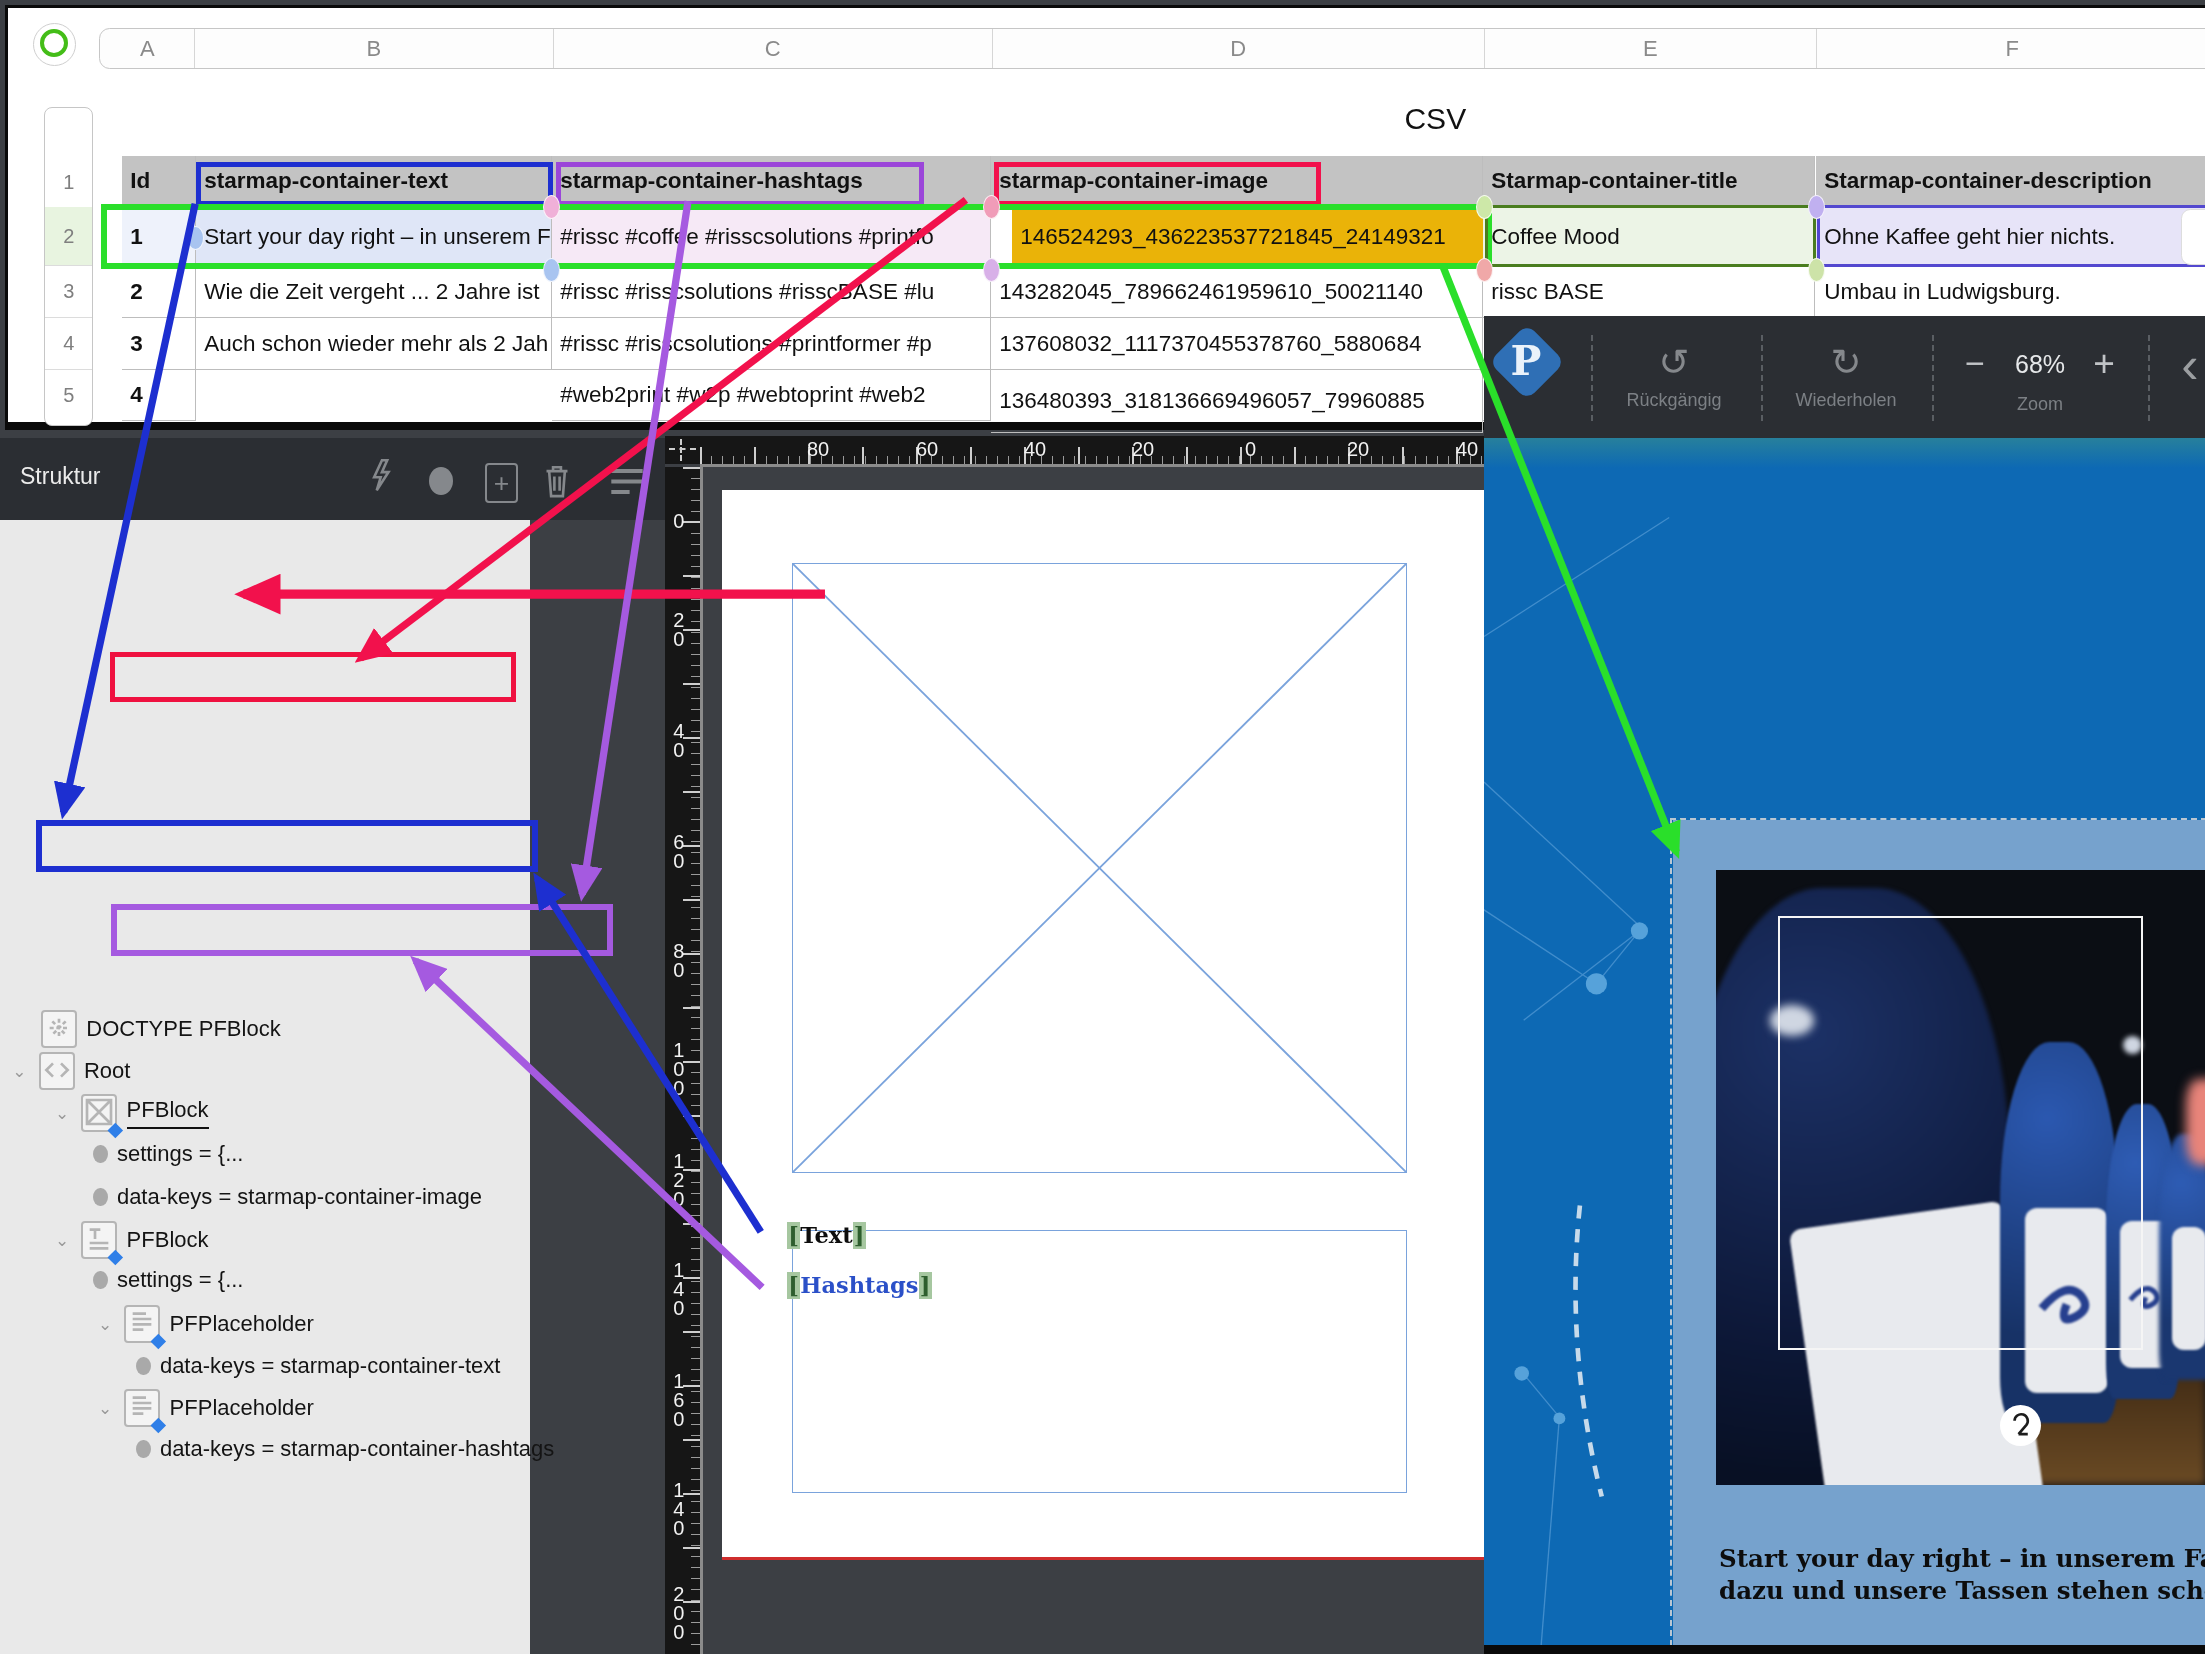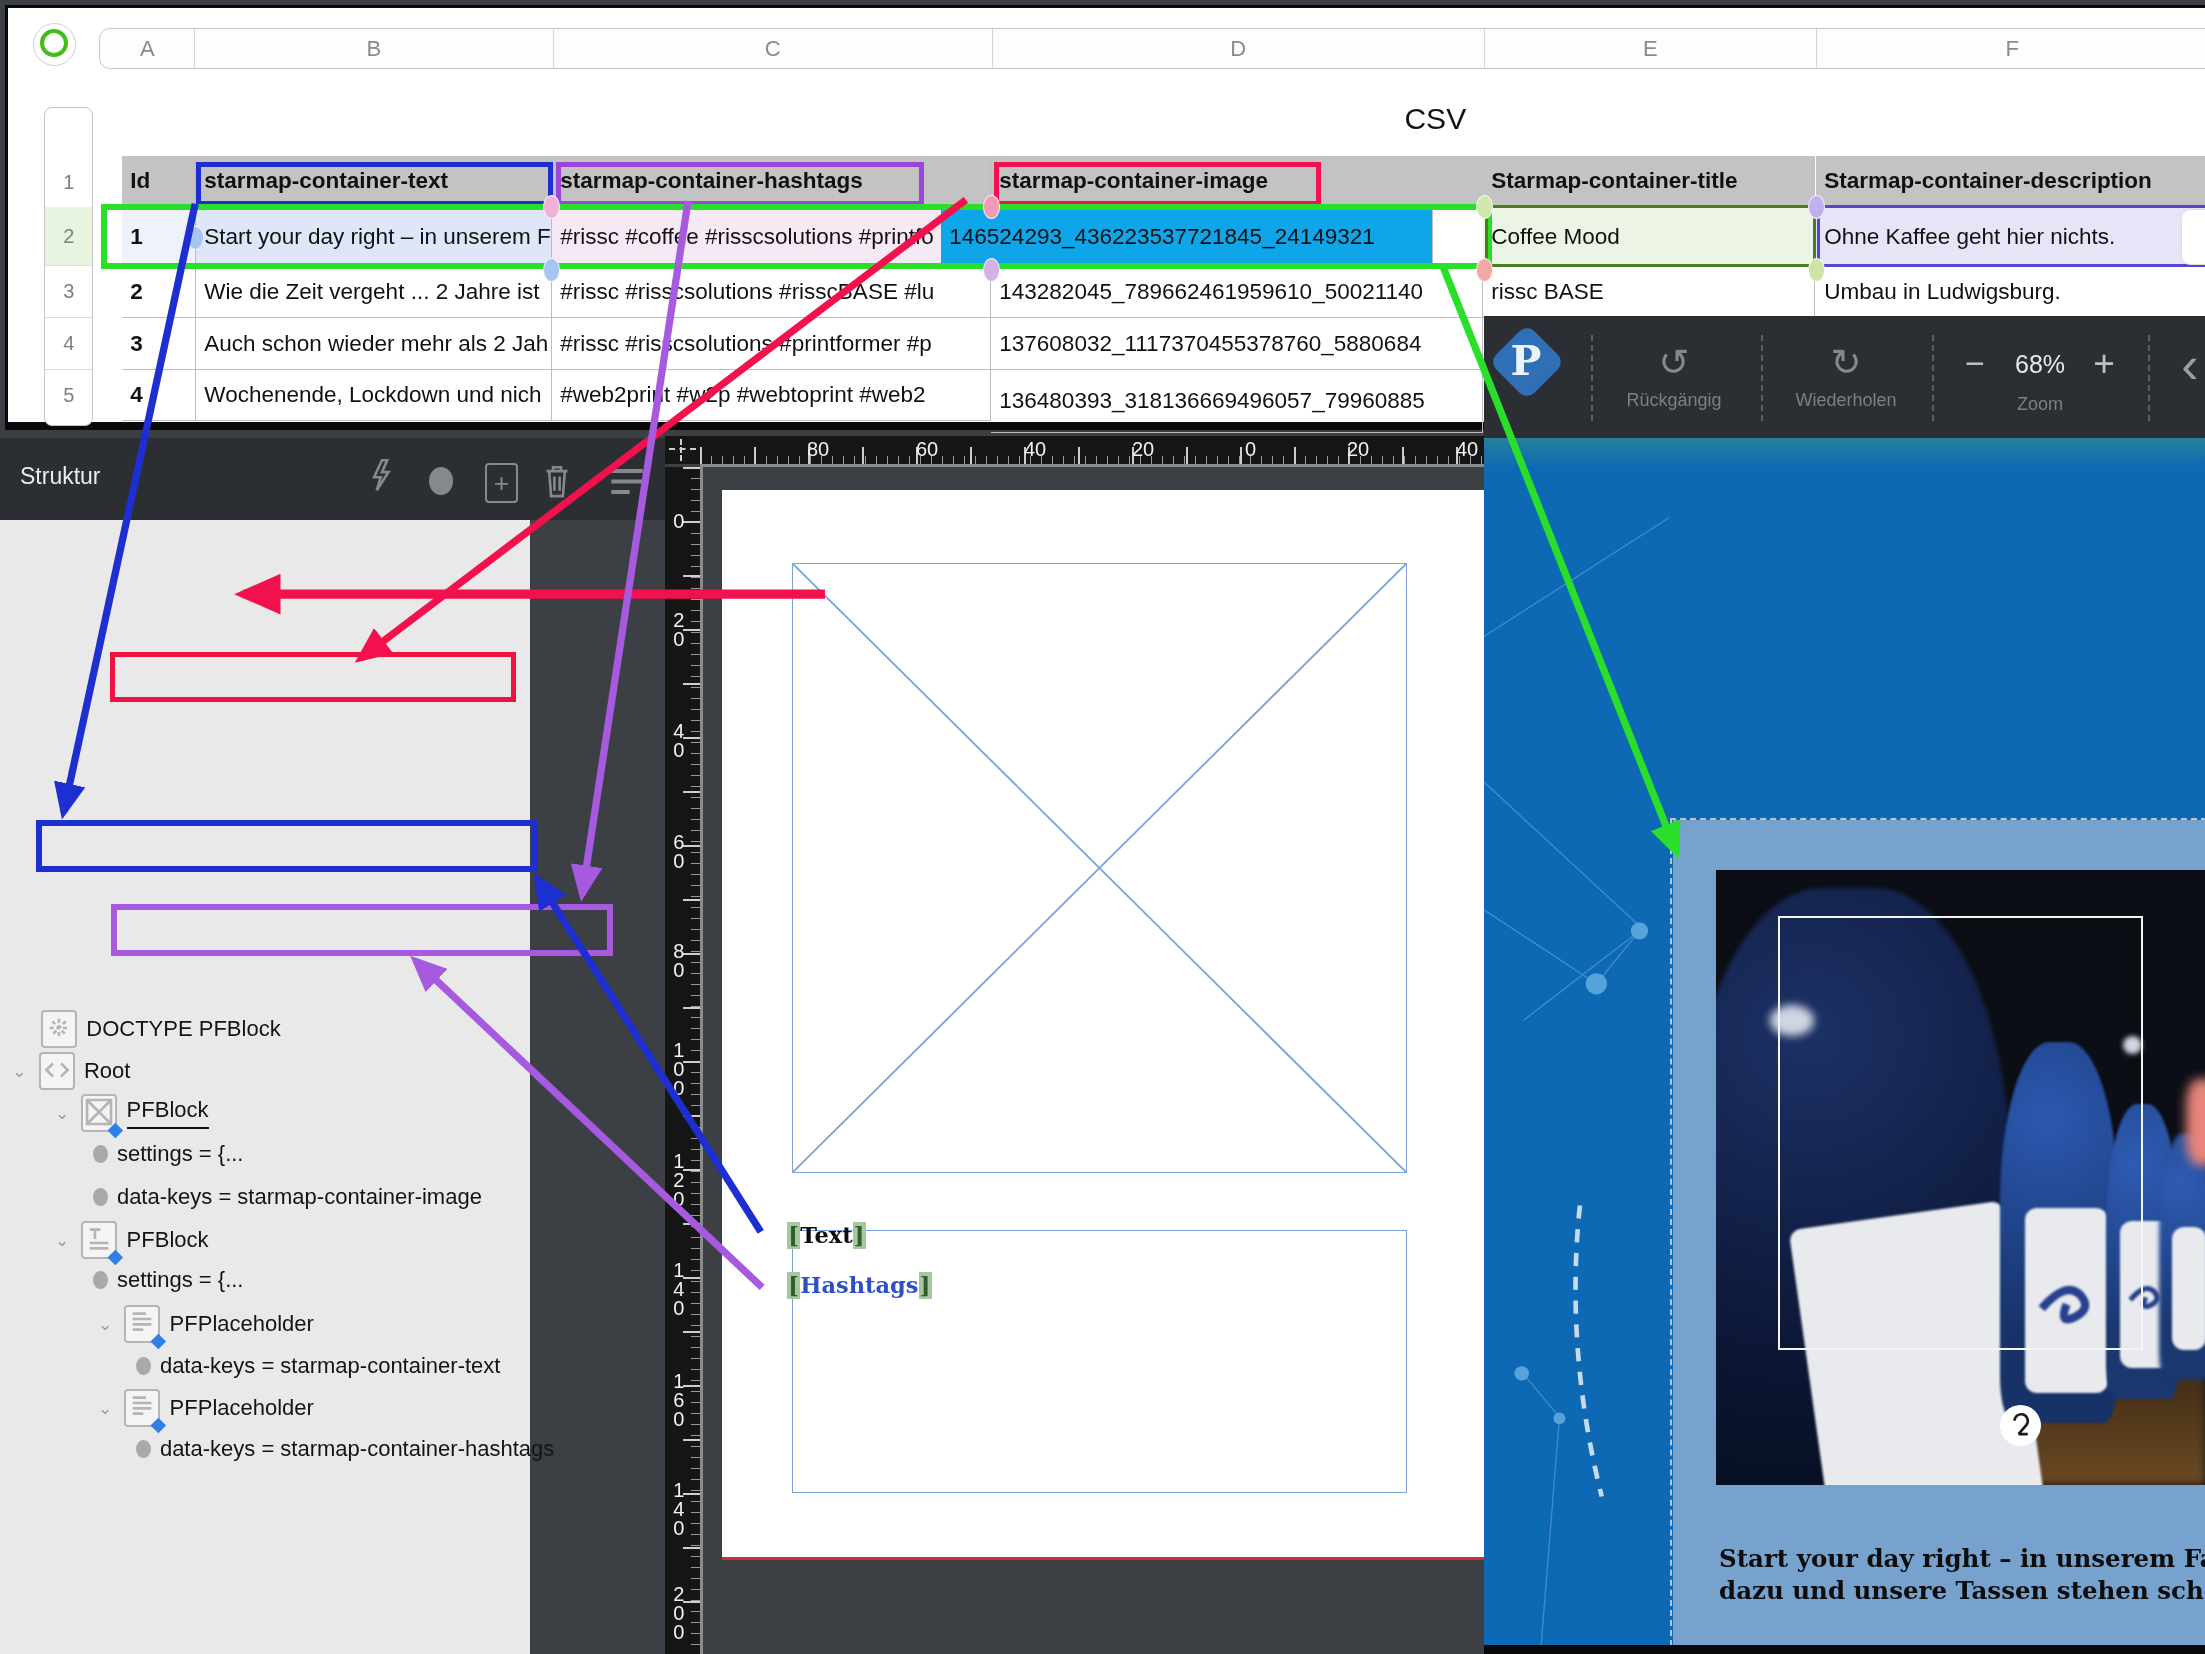--- a/index.html
+++ b/index.html
@@ -268,40 +268,39 @@
     <div class="cell hdr" style="left:114px;top:148px;width:74px;height:52px;">Id</div>
     <div class="cell hdr" style="left:188px;top:148px;width:356px;height:52px;">starmap-container-text</div>
     <div class="cell hdr" style="left:544px;top:148px;width:439px;height:52px;">starmap-container-hashtags</div>
     <div class="cell hdr" style="left:983px;top:148px;width:492px;height:52px;">starmap-container-image</div>
     <div class="cell hdr" style="left:1475px;top:148px;width:332px;height:52px;">Starmap-container-title</div>
     <div class="cell hdr" style="left:1808px;top:148px;width:392px;height:52px;border-right:none;">Starmap-container-description</div>
 
     <div class="cell idc" style="left:114px;top:200px;width:74px;height:58px;background:#eef2fb;">1</div>
     <div class="cell" style="left:188px;top:200px;width:356px;height:58px;background:#dfe6f7;">Start your day right – in unserem F</div>
     <div class="cell" style="left:544px;top:200px;width:439px;height:58px;background:#f6e9f6;">#rissc #coffee #risscsolutions #printfo</div>
-    <div class="cell" style="left:933px;top:200px;width:492px;height:58px;background:#0ea5e9;">146524293_436223537721845_24149321</div>
+    <div class="cell" style="left:1004px;top:200px;width:492px;height:58px;background:#eab308;">146524293_436223537721845_24149321</div>
     <div class="cell" style="left:1475px;top:200px;width:332px;height:58px;background:#ecf4e6;">Coffee Mood</div>
     <div class="cell" style="left:1808px;top:200px;width:392px;height:58px;background:#e7e4f8;border-right:none;">Ohne Kaffee geht hier nichts.</div>
 
     <div class="cell idc" style="left:114px;top:258px;width:74px;height:52px;">2</div>
     <div class="cell" style="left:188px;top:258px;width:356px;height:52px;">Wie die Zeit vergeht ... 2 Jahre ist</div>
     <div class="cell" style="left:544px;top:258px;width:439px;height:52px;">#rissc #risscsolutions #risscBASE #lu</div>
     <div class="cell" style="left:983px;top:258px;width:492px;height:52px;">143282045_789662461959610_50021140</div>
     <div class="cell" style="left:1475px;top:258px;width:332px;height:52px;">rissc BASE</div>
     <div class="cell" style="left:1808px;top:258px;width:392px;height:52px;border-right:none;">Umbau in Ludwigsburg.</div>
 
     <div class="cell idc" style="left:114px;top:310px;width:74px;height:52px;">3</div>
     <div class="cell" style="left:188px;top:310px;width:356px;height:52px;">Auch schon wieder mehr als 2 Jah</div>
     <div class="cell" style="left:544px;top:310px;width:439px;height:52px;">#rissc #risscsolutions #printformer #p</div>
     <div class="cell" style="left:983px;top:310px;width:492px;height:52px;">137608032_1117370455378760_5880684</div>
     <div class="cell" style="left:1475px;top:310px;width:332px;height:52px;"></div>
     <div class="cell" style="left:1808px;top:310px;width:392px;height:52px;border-right:none;"></div>
 
     <div class="cell idc" style="left:114px;top:361px;width:74px;height:52px;">4</div>
-    <div class="cell" style="left:188px;top:361px;width:356px;height:52px;">Wochenende, Lockdown und nich</div>
     <div class="cell" style="left:544px;top:361px;width:439px;height:52px;">#web2print #w2p #webtoprint #web2</div>
     <div class="cell" style="left:983px;top:361px;width:492px;height:64px;">136480393_318136669496057_79960885</div>
     <div class="cell" style="left:1475px;top:361px;width:332px;height:52px;"></div>
     <div class="cell" style="left:1808px;top:361px;width:392px;height:52px;border-right:none;"></div>
 
     <div class="hl-box" style="left:188px;top:154px;width:357px;height:44px;border:5.3px solid #1d2fd0;"></div>
     <div class="hl-box" style="left:548px;top:154px;width:368px;height:44px;border:5.3px solid #9b46d9;"></div>
     <div class="hl-box" style="left:986px;top:154px;width:327px;height:44px;border:5.3px solid #f2114c;"></div>
     <div class="hl-box" style="left:93px;top:196px;width:1391px;height:65px;border:6px solid #2adf2a;"></div>
     <div class="hl-box" style="left:1477px;top:197px;width:331px;height:62px;border:3.3px solid #4a7d1f;"></div>

